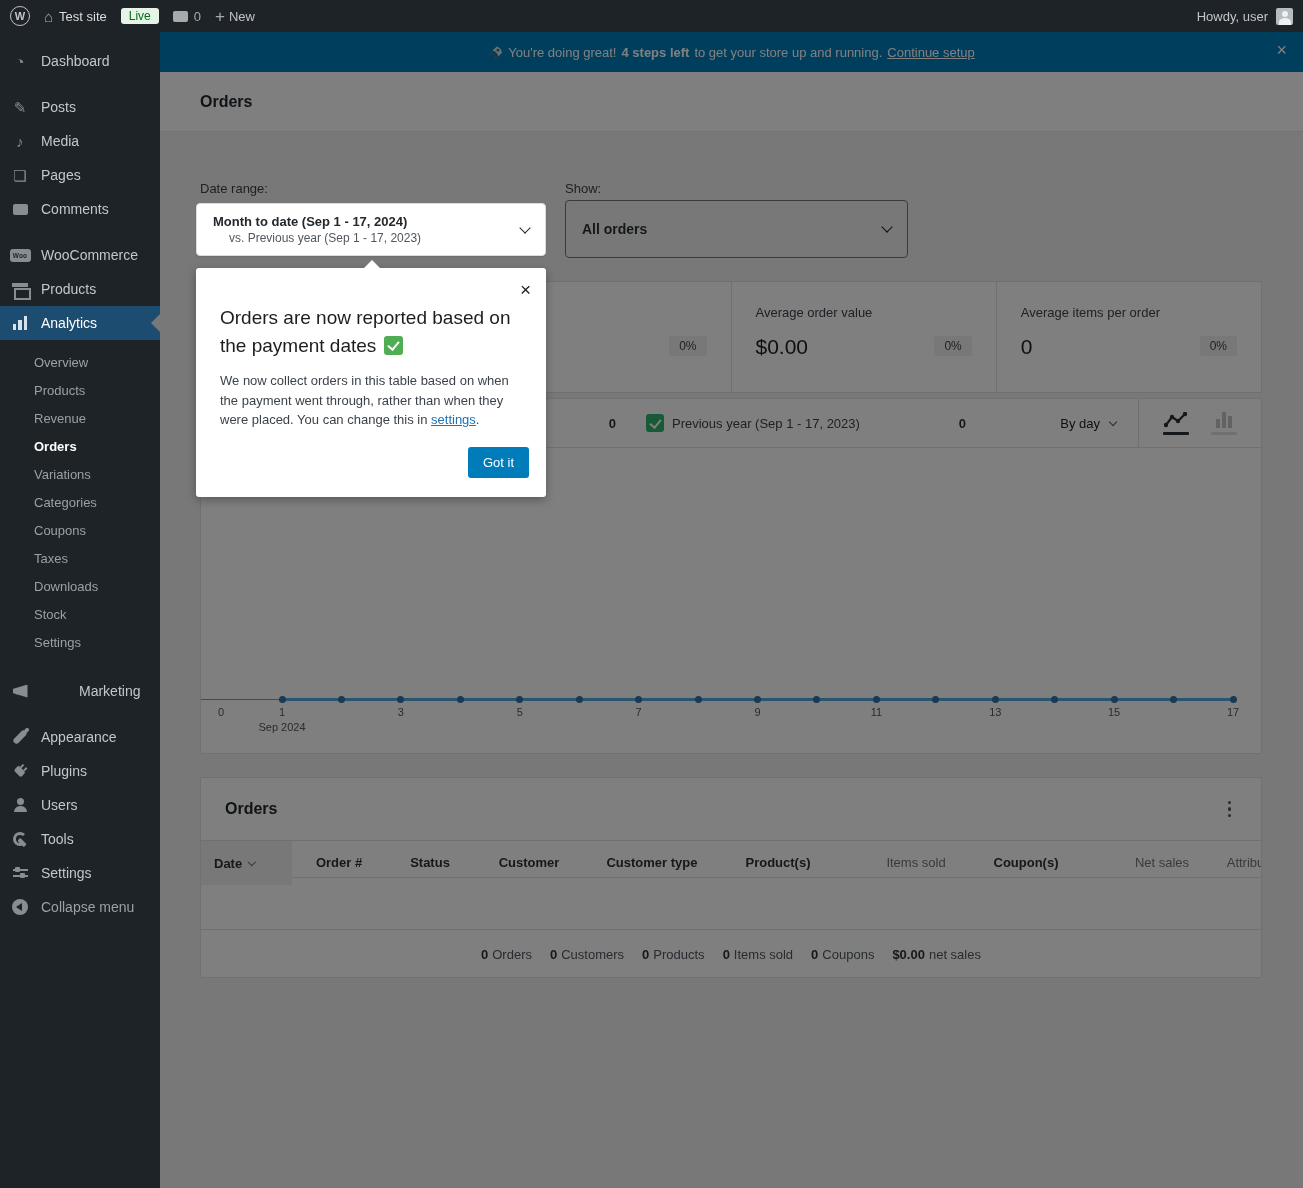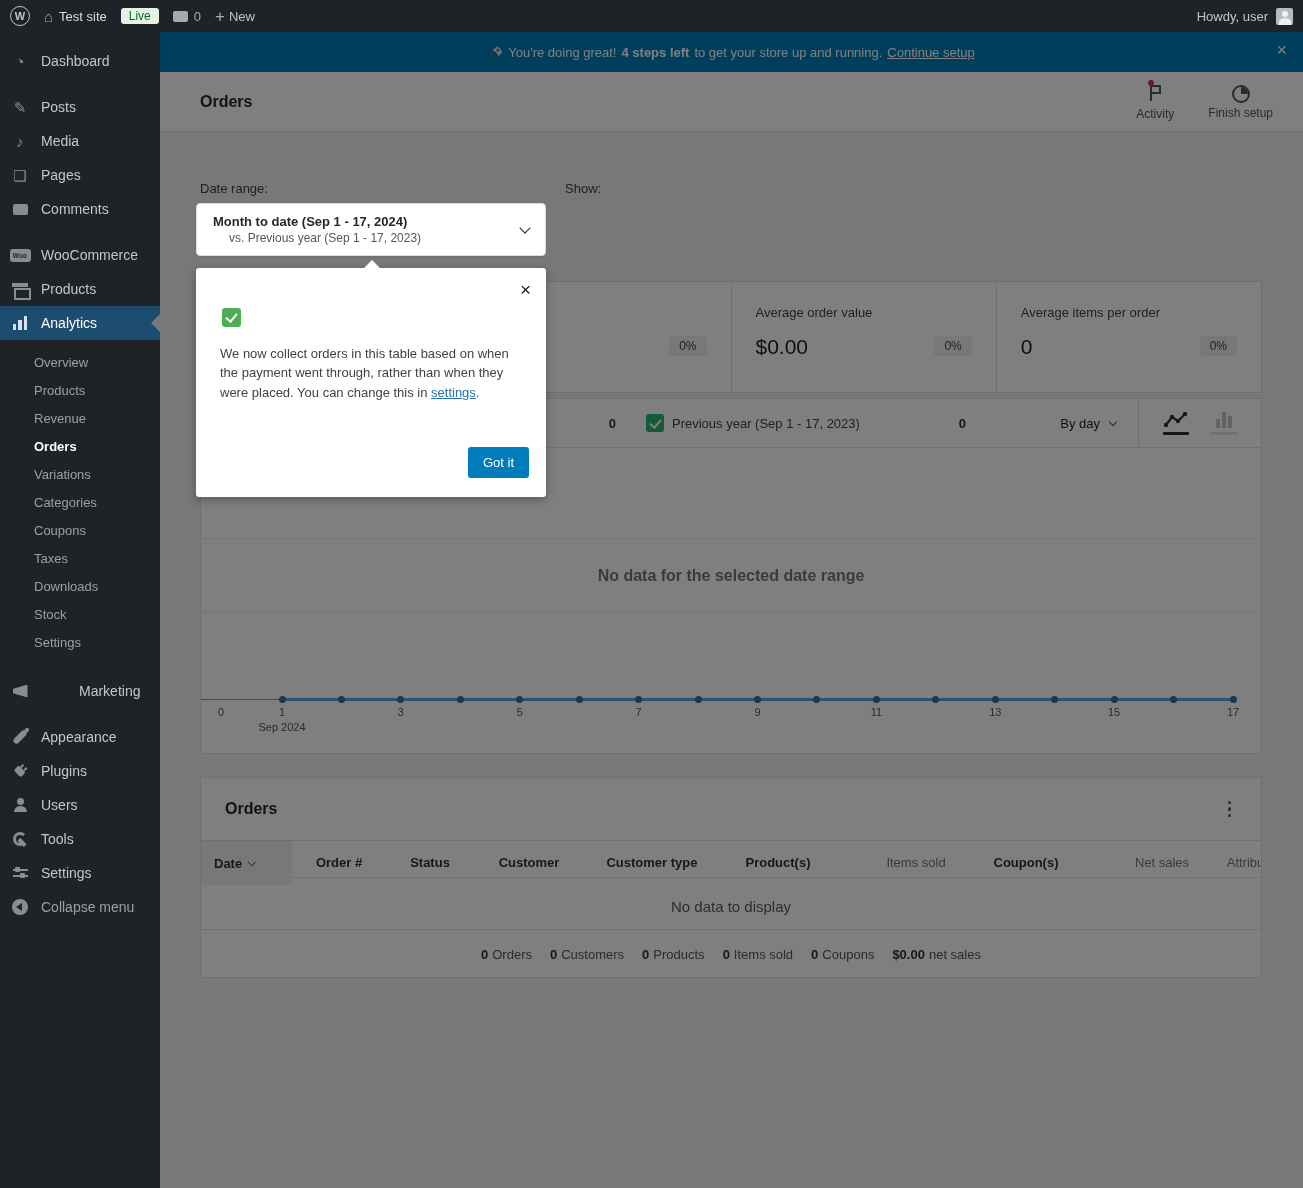--- a/index.html
+++ b/index.html
@@ -340,40 +340,28 @@
     </svg>
     <span>You're doing great!</span>
     <span class="bold">4 steps left</span>
     <span>to get your store up and running.</span>
     <a>Continue setup</a>
     <span class="banner-close">×</span>
   </div>
 
   <div class="pghead">
     <h1>Orders</h1>
-    <div class="hd-actions">
-      <div class="hd-act">
-        <span class="flagwrap">
-          <span class="reddot"></span>
-          <svg width="20" height="22" viewBox="0 0 20 22">
-            <line x1="6" y1="3" x2="6" y2="19" stroke="#50575e" stroke-width="2"></line>
-            <path d="M6 4 h9 v7 h-9" fill="none" stroke="#50575e" stroke-width="2"></path>
-          </svg>
-        </span>
-        <span>Activity</span>
-      </div>
-      <div class="hd-act">
-        <span class="pie"></span>
-        <span>Finish setup</span>
-      </div>
-    </div>
   </div>
 
   <span class="flabel" style="left:40px;top:149px;">Date range:</span>
   <span class="flabel" style="left:405px;top:149px;">Show:</span>
+  <div class="show-select">
+    <span class="val">All orders</span>
+    <span class="chev"></span>
+  </div>
 
   <div class="cards">
     <div class="card">
       <div class="clabel"></div>
       <div class="cvalue"></div>
     </div>
     <div class="card">
       <div class="clabel">Net sales</div>
       <div class="cvalue"></div>
       <span class="cdelta">0%</span>
@@ -422,23 +410,20 @@
           <span class="bar-ic">
               <b style="height:9px"></b>
               <b style="height:16px"></b>
               <b style="height:12px"></b>
             </span>
           <span class="uline"></span>
         </div>
       </div>
     </div>
 
-    <div class="emptyband">
-      <span>No data for the selected date range</span>
-    </div>
 
     <div class="axisline"></div>
     <div class="dataline"></div>
     <div id="chart-dots">
         <span class="dot" style="left: 77.5px;"></span>
         <span class="dot" style="left: 136.94px;"></span>
         <span class="dot" style="left: 196.38px;"></span>
         <span class="dot" style="left: 255.82px;"></span>
         <span class="dot" style="left: 315.26px;"></span>
         <span class="dot" style="left: 374.7px;"></span>
@@ -486,23 +471,20 @@
       <span class="th bold" style="left:138px;">Order #</span>
       <span class="th bold" style="left:229px;">Status</span>
       <span class="th bold" style="left:328px;">Customer</span>
       <span class="th bold" style="left:451px;">Customer type</span>
       <span class="th bold" style="left:577px;">Product(s)</span>
       <span class="th light" style="left:715px;">Items sold</span>
       <span class="th bold" style="left:825px;">Coupon(s)</span>
       <span class="th light" style="left:961px;">Net sales</span>
       <span class="th light" style="left:1055px;">Attribution</span>
     </div>
-    <div class="tempty">
-      <span>No data to display</span>
-    </div>
     <div class="ttotals">
       <span class="tt">
           <span class="tv">0</span>
           <span class="tl">Orders</span>
         </span>
       <span class="tt">
           <span class="tv">0</span>
           <span class="tl">Customers</span>
         </span>
       <span class="tt">
@@ -531,20 +513,21 @@
       <span class="l1">Month to date (Sep 1 - 17, 2024)</span>
       <span class="l2">vs. Previous year (Sep 1 - 17, 2023)</span>
     </span>
     <span class="chev"></span>
   </div>
 
   <div class="popover">
     <span class="caret"></span>
     <span class="pop-close">×</span>
     <div class="pop-title">
+      <span>Orders are now reported based on the payment dates</span>
       <span class="echeck"></span>
     </div>
     <div class="pop-body">
       <span>We now collect orders in this table based on when the payment went through, rather than when they were placed. You can change this in </span><a>settings</a><span>.</span>
     </div>
     <button class="gotit">Got it</button>
   </div>
 
 </div>
 

